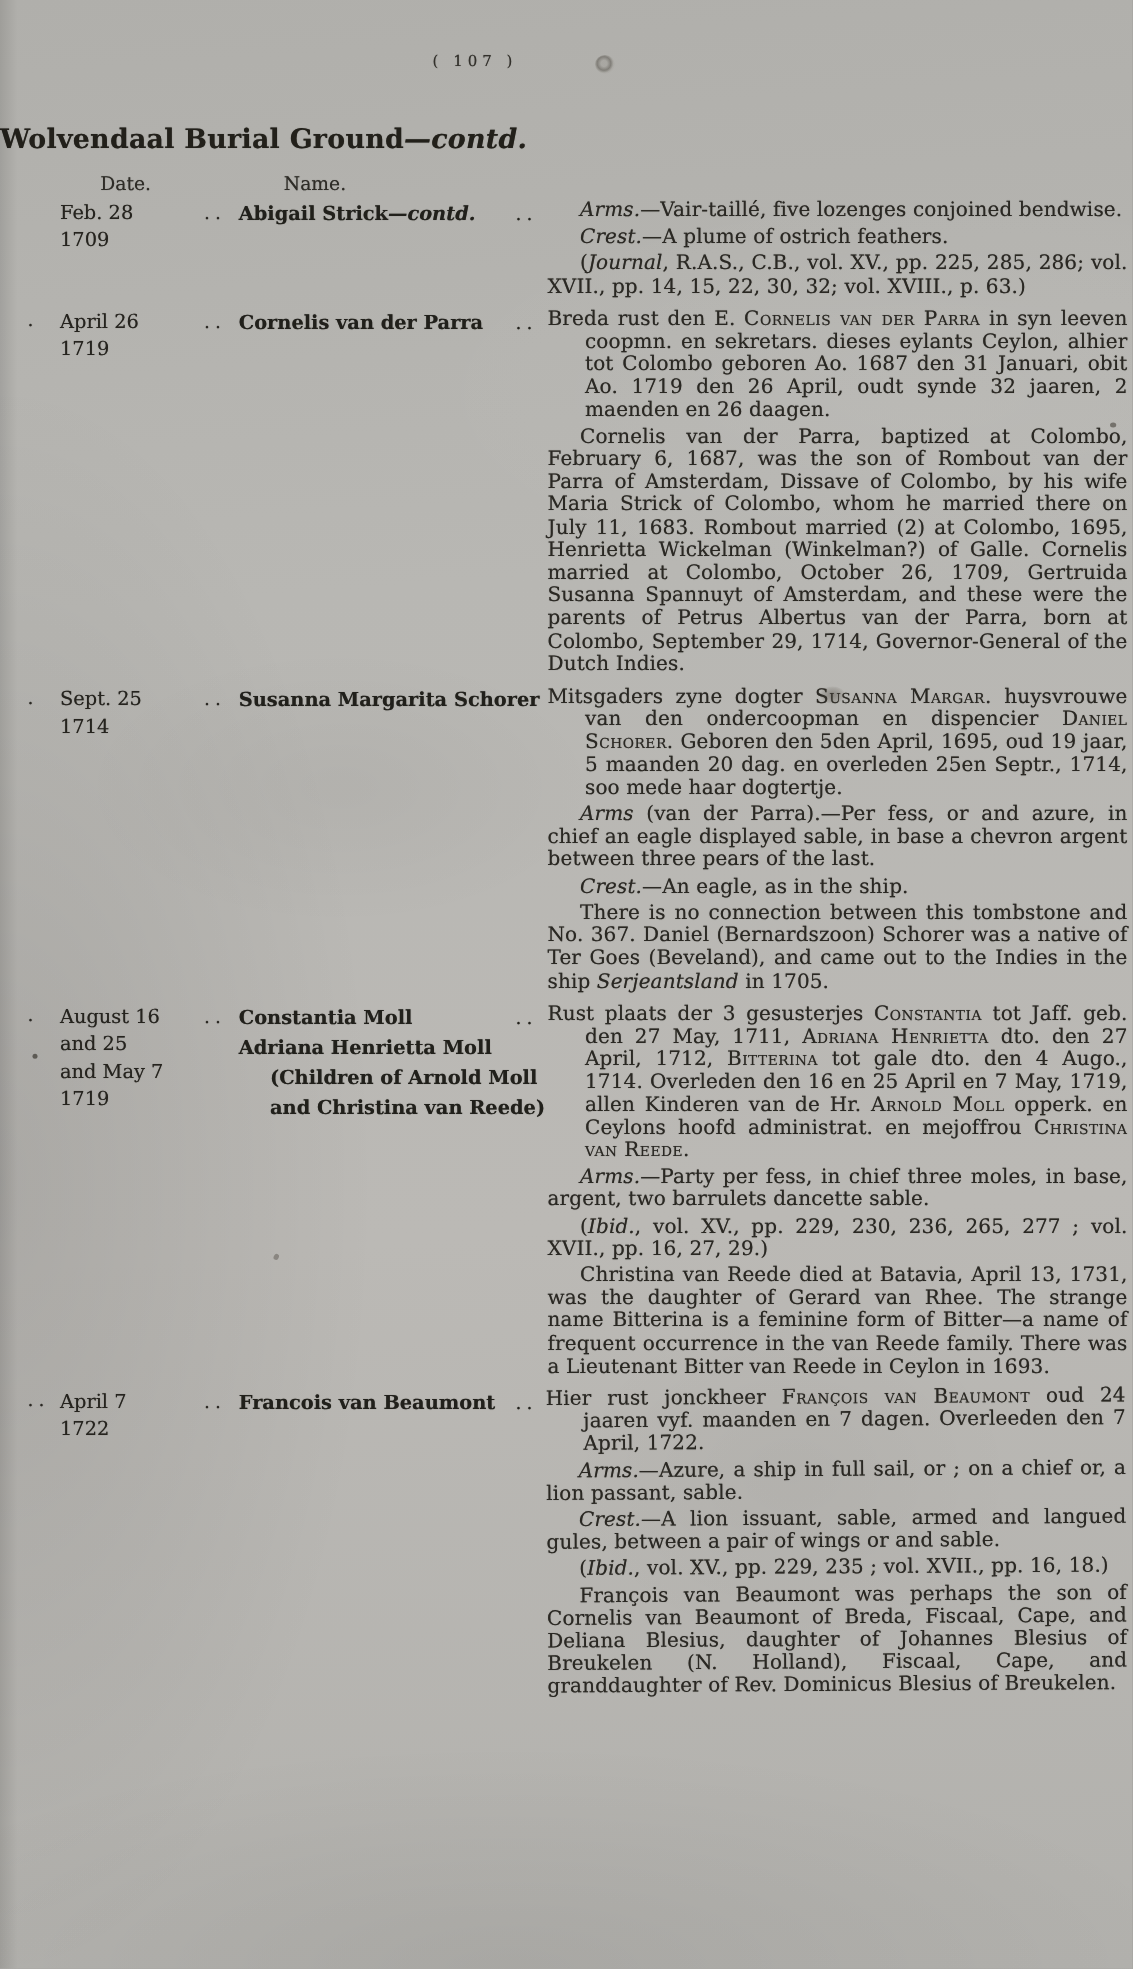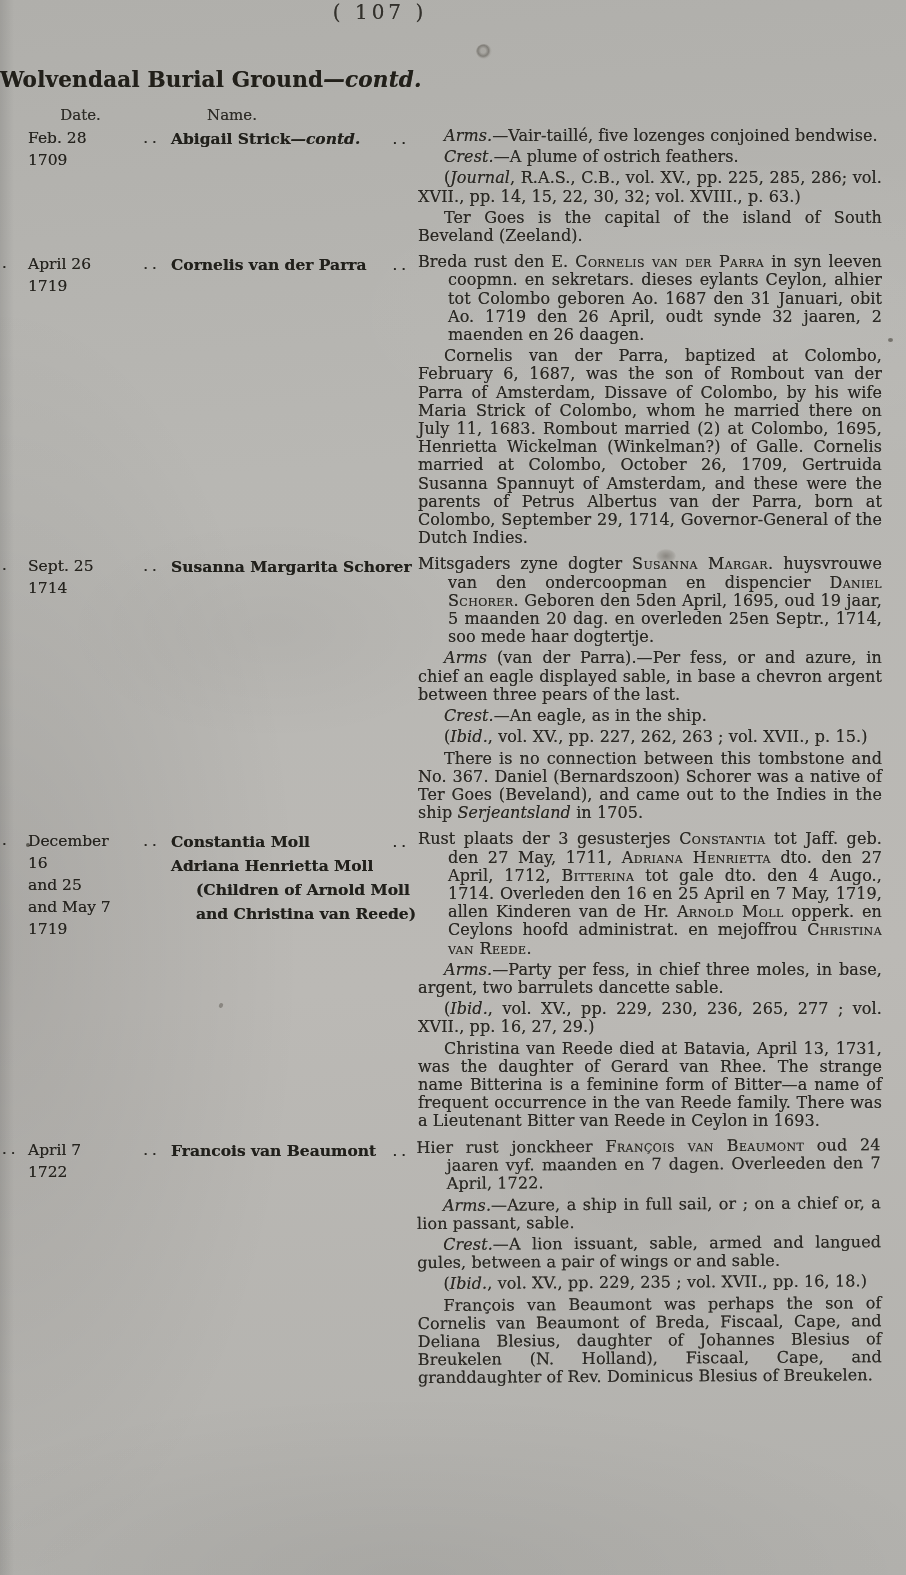--- a/index.html
+++ b/index.html
@@ -14,26 +14,26 @@
     background-image:
       radial-gradient(ellipse 700px 280px at 82% 20%, rgba(255,255,255,0.06), transparent 60%),
       radial-gradient(ellipse 420px 900px at 0% 60%, rgba(0,0,0,0.09), transparent 72%),
       radial-gradient(ellipse 800px 260px at 45% 100%, rgba(0,0,0,0.06), transparent 70%),
       radial-gradient(ellipse 300px 160px at 30% 40%, rgba(0,0,0,0.035), transparent 70%),
       radial-gradient(ellipse 260px 200px at 70% 75%, rgba(0,0,0,0.03), transparent 70%),
       linear-gradient(176deg,#b0afab 0%,#b8b7b3 30%,#bbb9b5 62%,#b2b1ad 100%);
     color:var(--ink,#2a2823);
     text-shadow:0 0 0.6px rgba(42,40,35,0.65);
   }
-  .pagenum-row { width:760px; text-align:center;
-    font-size:20px; letter-spacing:4px; color:#33312c; }
+  .pagenum-row { width:760px; padding-top:42px; text-align:center;
+    font-size:12px; letter-spacing:4px; color:#33312c; }
   .title-row { width:760px; margin-top:43px; 
     font-size:21.5px; font-weight:bold; color:#22201a; letter-spacing:0.2px; }
   .title-suffix { font-style:italic; font-weight:bold; }
-  .grid-row { display:grid; grid-template-columns:28px 105px 38px 247px 464px; align-items:start; }
+  .grid-row { display:grid; grid-template-columns:28px 105px 38px 247px 464px; align-items:start;padding-left:20px; }
   .headers { margin-top:14px; font-size:15px; color:#2e2c27; }
   .h-date { text-align:center; }
   .h-name { padding-left:36px; }
   .h-ins  { padding-left:130px; }
   #entries { margin-top:3px; }
   .entry { font-size:16px; }
   .entry + .entry { margin-top:8px; }
   .mcell { padding-left:2px; padding-top:1px; font-size:15px; letter-spacing:4px; }
   .dcell { text-align:left; line-height:22px; font-size:15.5px; color:#25231e; }
   .lcell { padding-top:2px; text-align:center; font-size:15px; letter-spacing:4px; }
@@ -89,21 +89,20 @@
           <div class="dline">1709</div>
         </div>
         <div class="lcell">..</div>
         <div class="ncell">
           <div class="nline"><span class="b ">Abigail Strick</span><span class="it b ">—contd.</span><span class="nleader">..</span></div>
         </div>
         <div class="icell">
           <p class="para ind"><span class="it ">Arms.</span><span>—Vair-taillé, five lozenges conjoined bendwise.</span></p>
           <p class="para ind"><span class="it ">Crest.</span><span>—A plume of ostrich feathers.</span></p>
           <p class="para ind"><span>(</span><span class="it ">Journal</span><span>, R.A.S., C.B., vol. XV., pp. 225, 285, 286; vol. XVII., pp. 14, 15, 22, 30, 32; vol. XVIII., p. 63.)</span></p>
-          <p class="para ind"><span>Ter Goes is the capital of the island of South Beveland (Zeeland).</span></p>
         </div>
       </div>
       <div class="grid-row entry">
         <div class="mcell">.</div>
         <div class="dcell">
           <div class="dline">April 26</div>
           <div class="dline">1719</div>
         </div>
         <div class="lcell">..</div>
         <div class="ncell">
@@ -121,28 +120,27 @@
           <div class="dline">1714</div>
         </div>
         <div class="lcell">..</div>
         <div class="ncell">
           <div class="nline"><span class="b ">Susanna Margarita Schorer</span></div>
         </div>
         <div class="icell">
           <p class="para hang"><span>Mitsgaders zyne dogter </span><span class="sc ">Susanna Margar.</span><span> huysvrouwe van den ondercoopman en dispencier </span><span class="sc ">Daniel Schorer.</span><span> Geboren den 5den April, 1695, oud 19 jaar, 5 maanden 20 dag. en overleden 25en Septr., 1714, soo mede haar dogtertje.</span></p>
           <p class="para ind"><span class="it ">Arms</span><span> (van der Parra).—Per fess, or and azure, in chief an eagle displayed sable, in base a chevron argent between three pears of the last.</span></p>
           <p class="para ind"><span class="it ">Crest.</span><span>—An eagle, as in the ship.</span></p>
-          <p class="para ind"><span>(</span><span class="it ">Ibid.</span><span>, vol. XV., pp. 227, 262, 263 ; vol. XVII., p. 15.)</span></p>
           <p class="para ind"><span>There is no connection between this tombstone and No. 367. Daniel (Bernardszoon) Schorer was a native of Ter Goes (Beveland), and came out to the Indies in the ship </span><span class="it ">Serjeantsland</span><span> in 1705.</span></p>
         </div>
       </div>
       <div class="grid-row entry">
         <div class="mcell">.</div>
         <div class="dcell">
-          <div class="dline">December 16</div>
+          <div class="dline">August 16</div>
           <div class="dline">and 25</div>
           <div class="dline">and May 7</div>
           <div class="dline">1719</div>
         </div>
         <div class="lcell">..</div>
         <div class="ncell">
           <div class="nline"><span class="b ">Constantia Moll</span><span class="nleader">..</span></div>
           <div class="nline"><span class="b ">Adriana Henrietta Moll</span></div>
           <div class="nline indent"><span class="b ">(Children of Arnold Moll</span></div>
           <div class="nline indent"><span class="b ">and Christina van Reede)</span></div>

